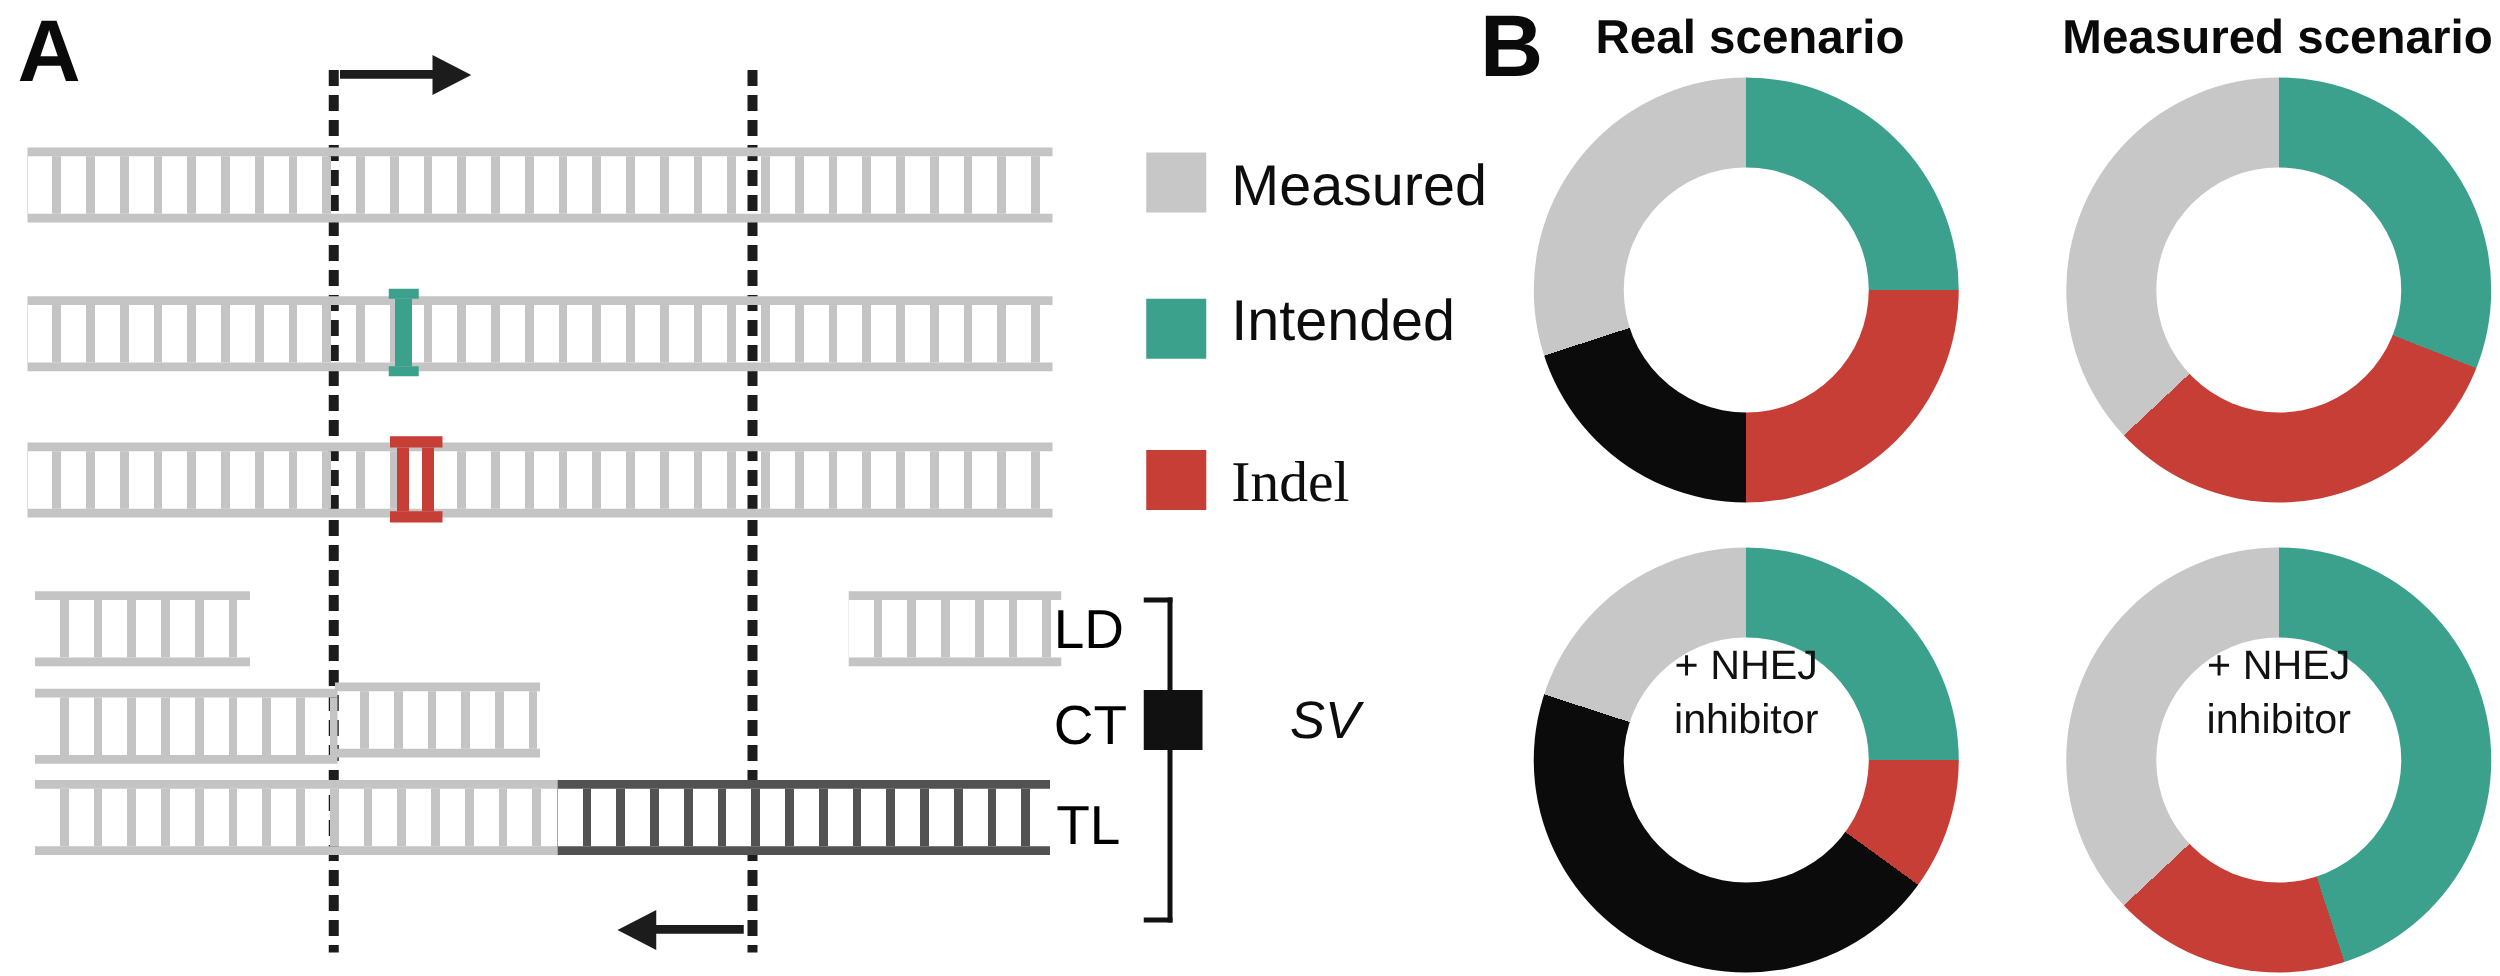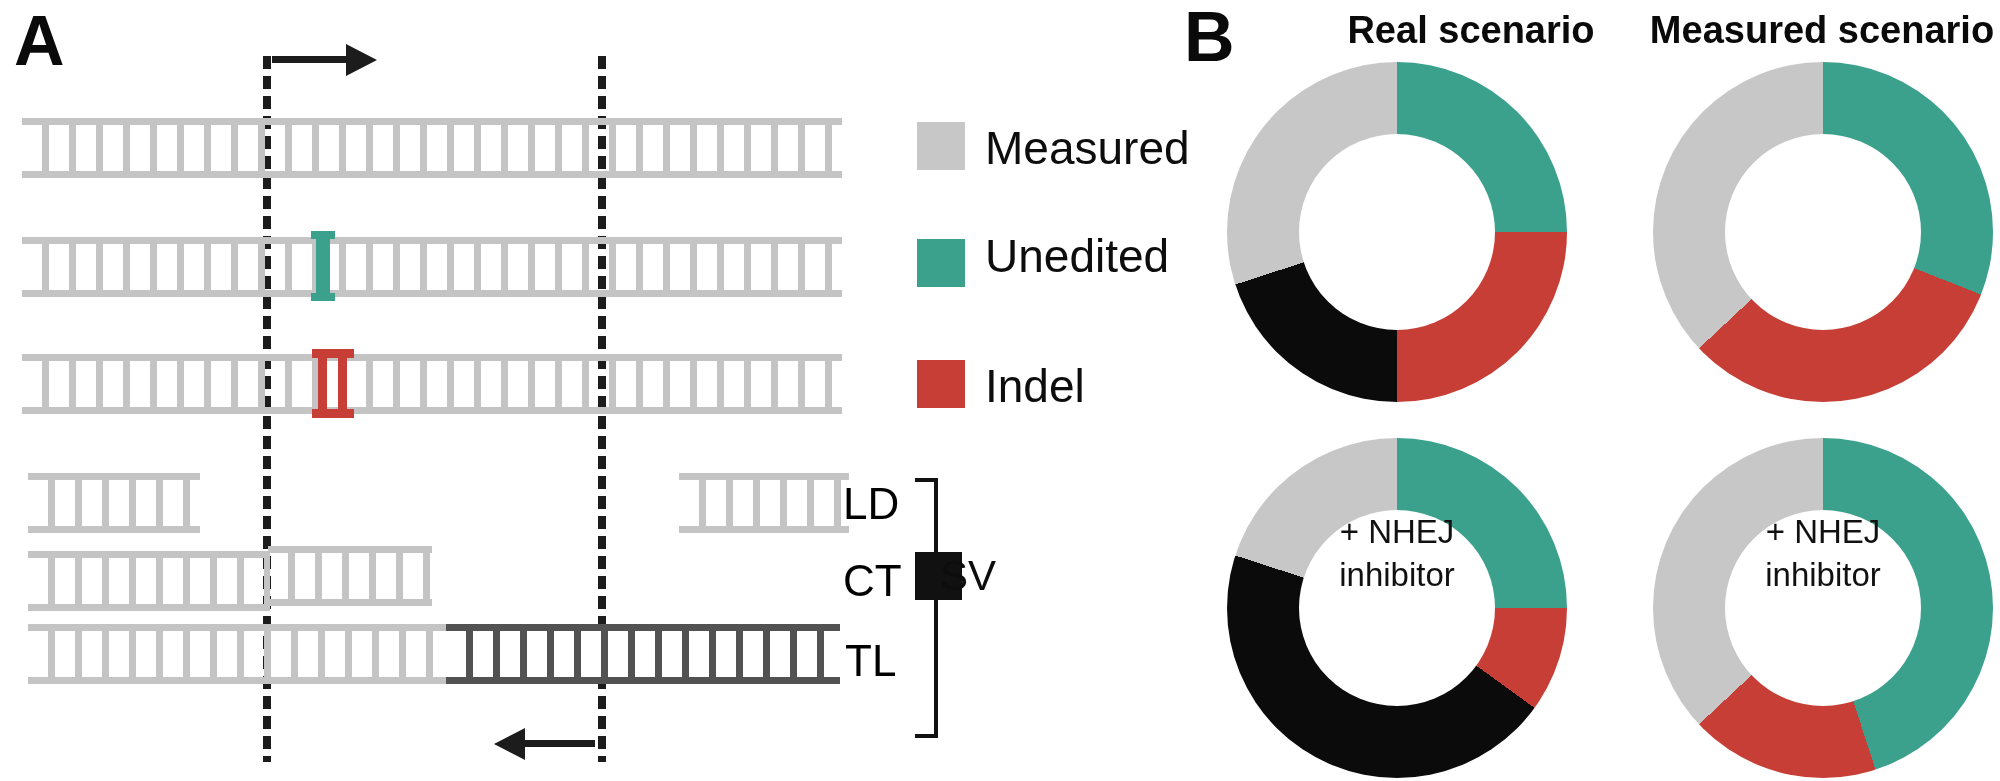--- a/index.html
+++ b/index.html
@@ -31,21 +31,21 @@
   .arrow-head.left{border-top:16px solid transparent;border-bottom:16px solid transparent;border-right:31px solid #1c1c1c;}
   .swatch{position:absolute;width:48px;height:48px;}
   .legend-text{position:absolute;left:985px;font-size:46px;line-height:1.0;color:#0d0d0d;white-space:nowrap;}
   .legend-text .l2{display:block;margin-top:2px;}
 
   .frag-label{position:absolute;font-size:44px;color:#000000;line-height:1;}
 
   .sv-bracket{position:absolute;left:915px;top:478px;width:23px;height:260px;box-sizing:border-box;
     border-top:4px solid #111;border-bottom:4px solid #111;border-right:4px solid #111;}
   .sv-square{position:absolute;left:915px;top:552px;width:47px;height:48px;background:#111;}
-  .sv-text{position:absolute;left:940px;top:555px;font-size:42px;line-height:1;color:#0d0d0d;}
+  .sv-text{position:absolute;left:1032px;top:555px;font-size:42px;line-height:1;color:#0d0d0d;font-style:italic;}
 
   
   .col-title{position:absolute;top:9px;width:420px;text-align:center;
     font-size:38px;font-weight:700;color:#0a0a0a;white-space:nowrap;}
   .donut{position:absolute;width:340px;height:340px;border-radius:50%;}
   .donut .hole{position:absolute;inset:72px;background:#fff;border-radius:50%;
     display:flex;flex-direction:column;align-items:center;
     font-size:33px;line-height:43px;color:#111;text-align:center;}
 </style>
 </head>
@@ -84,35 +84,35 @@
 
     <div class="frag-label" style="left:843px;top:482px;">LD</div>
     <div class="frag-label" style="left:843px;top:559px;">CT</div>
     <div class="frag-label" style="left:845px;top:639px;">TL</div>
 
     <div class="swatch" style="left: 917px; top: 122px; background: rgb(199, 199, 199);"></div>
     <div class="legend-text" style="top:125px;">Measured</div>
 
     <div class="swatch" style="left: 917px; top: 239px; background: rgb(59, 161, 140);"></div>
     <div class="legend-text" style="top:233px;">
-      <span>Unedited</span>
+      <span>Intended</span>
     </div>
 
     <div class="swatch" style="left: 917px; top: 360px; background: rgb(198, 62, 53);"></div>
-    <div class="legend-text" style="top:363px;">Indel</div>
+    <div class="legend-text" style="top:363px;font-family:Liberation Serif, serif;">Indel</div>
 
     <div class="sv-bracket"></div>
     <div class="sv-square" style="background: rgb(17, 17, 17);"></div>
     <div class="sv-text">SV</div>
   </section>
 
   <section>
     <div class="panel-letter" style="left:1184px;top:2px;">B</div>
 
-    <div class="col-title" style="left:1218px;padding-left:43px;">Real scenario</div>
+    <div class="col-title" style="left:1190px;">Real scenario</div>
     <div class="col-title" style="left:1612px;">Measured scenario</div>
 
     <div class="donut" style="left: 1227px; top: 62px; background: conic-gradient(rgb(59, 161, 140) 0deg, rgb(59, 161, 140) 90deg, rgb(198, 62, 53) 90deg, rgb(198, 62, 53) 180deg, rgb(11, 11, 11) 180deg, rgb(11, 11, 11) 252deg, rgb(199, 199, 199) 252deg, rgb(199, 199, 199) 360deg);">
       <div class="hole"></div>
     </div>
     <div class="donut" style="left: 1653px; top: 62px; background: conic-gradient(rgb(59, 161, 140) 0deg, rgb(59, 161, 140) 111.6deg, rgb(198, 62, 53) 111.6deg, rgb(198, 62, 53) 226.8deg, rgb(199, 199, 199) 226.8deg, rgb(199, 199, 199) 360deg);">
       <div class="hole"></div>
     </div>
 
     <div class="donut" style="left: 1227px; top: 438px; background: conic-gradient(rgb(59, 161, 140) 0deg, rgb(59, 161, 140) 90deg, rgb(198, 62, 53) 90deg, rgb(198, 62, 53) 126deg, rgb(11, 11, 11) 126deg, rgb(11, 11, 11) 288deg, rgb(199, 199, 199) 288deg, rgb(199, 199, 199) 360deg);">

